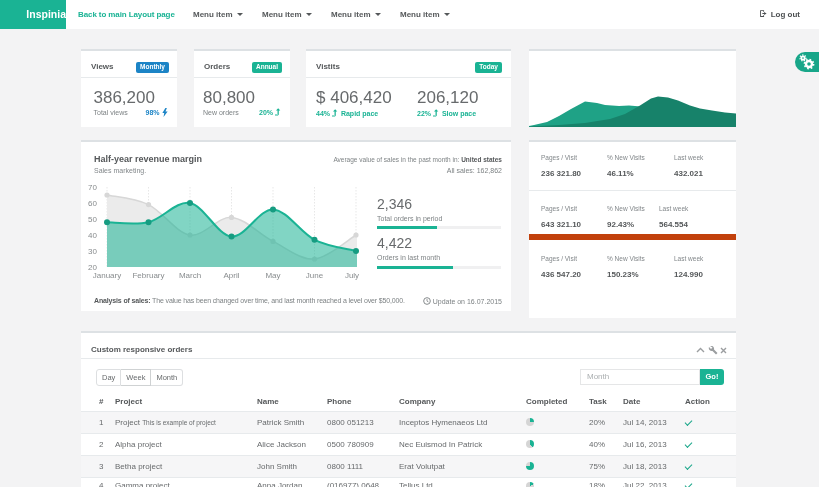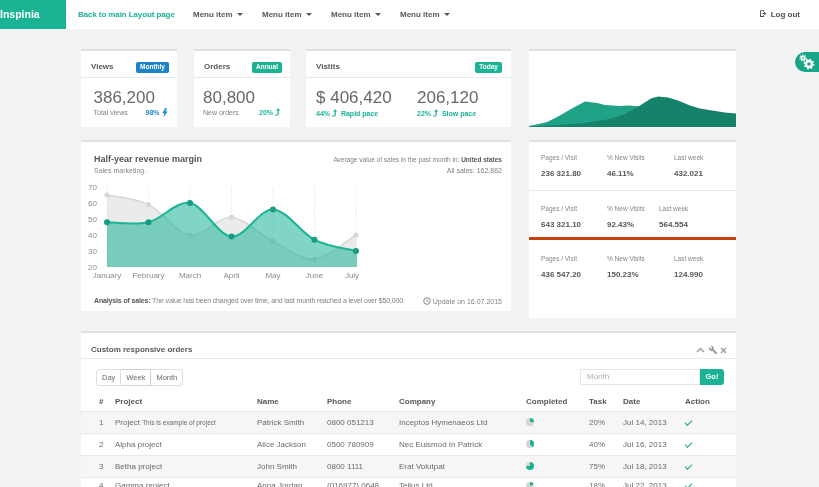--- a/index.html
+++ b/index.html
@@ -34,21 +34,21 @@
 .pie{display:inline-block;width:8px;height:8px;border-radius:50%;vertical-align:-1.5px}
 .chk{display:inline-block;width:7px;height:4px;border-left:1.9px solid #18a689;border-bottom:1.9px solid #18a689;transform:rotate(-45deg);vertical-align:1px}
 svg{display:block}
 .isvg{display:inline-block;vertical-align:-1px}
 </style>
 </head>
 <body>
 
 <div class="abs" style="left:0;top:0;width:819px;height:29px;background:#fff"></div>
 <div class="abs" style="left:0;top:0;width:66px;height:29px;background:#1ab394;color:#fff;
-  font-size:10.5px;font-weight:bold;line-height:29px;text-align:left">Inspinia</div>
+  font-size:10.5px;font-weight:bold;line-height:29px;text-align:right">Inspinia</div>
 <div class="abs" style="left:78px;top:10px;font-size:8px;font-weight:bold;color:#1ab394;letter-spacing:-0.1px">Back to main Layout page</div>
 <div class="nav-item" style="left:193px">Menu item</div>
 <div class="nav-item" style="left:262px">Menu item</div>
 <div class="nav-item" style="left:331px">Menu item</div>
 <div class="nav-item" style="left:400px">Menu item</div>
 <div class="abs" style="right:19px;top:9px;font-size:8px;font-weight:bold;color:#4c4f51">
 <svg width="9" height="9" viewBox="0 0 16 16" class="isvg">
 <path d="M2 2 h7 v3 h-1.6 v-1.4 h-3.8 v8.8 h3.8 v-1.4 h1.6 v3 h-7 z" fill="#4c4f51"></path>
 <path d="M9 5.2 l4.6 2.8 -4.6 2.8 v-1.9 h-3 v-1.8 h3 z" fill="#4c4f51"></path>
 </svg>
@@ -176,20 +176,32 @@
           <text x="148.5" y="277.5">February</text>
         <text x="190" y="277.5">March</text>
           <text x="231.5" y="277.5">April</text>
         <text x="273" y="277.5">May</text>
           <text x="314.5" y="277.5">June</text>
         <text x="352" y="277.5">July</text>
       </g>
     </g>
   </svg>
 
+  <div class="abs" style="left:296px;top:54px;width:124px">
+    <div style="font-size:14px;color:#676a6c">2,346</div>
+    <div style="font-size:7px;color:#7d8284;margin-top:3px">Total orders in period</div>
+    <div style="height:3px;background:#f0f0f1;margin-top:4px">
+        <div style="height:3px;width:48%;background:#1ab394"></div>
+      </div>
+    <div style="font-size:14px;color:#676a6c;margin-top:6px">4,422</div>
+    <div style="font-size:7px;color:#7d8284;margin-top:3px">Orders in last month</div>
+    <div style="height:3px;background:#f0f0f1;margin-top:5px">
+        <div style="height:3px;width:61%;background:#1ab394"></div>
+      </div>
+  </div>
 
   <div class="abs" style="left:13px;top:155px;font-size:7px;letter-spacing:-0.15px;color:#7d8284;white-space:nowrap"><b style="color:#55585a">Analysis of sales:</b> The value has been changed over time, and last month reached a level over $50,000.</div>
   <div class="abs" style="right:9px;top:155px;font-size:7px;color:#7d8284;white-space:nowrap">
     <svg width="8" height="8" viewBox="0 0 12 12" class="isvg">
       <circle cx="6" cy="6" r="5" fill="none" stroke="#7d8284" stroke-width="1.4"></circle>
       <path d="M6 3 v3.2 l2.2 1.2" fill="none" stroke="#7d8284" stroke-width="1.2"></path>
     </svg> Update on 16.07.2015</div>
 </div>
 
 <div class="ibox" style="left:529px;top:140px;width:207px;height:178px">
@@ -200,21 +212,21 @@
       </div>
     <div class="ua-c" style="left:78px">
         <span>% New Visits</span>
         <b>46.11%</b>
       </div>
     <div class="ua-c" style="left:145px">
         <span>Last week</span>
         <b>432.021</b>
       </div>
   </div>
-  <div class="ua-row" style="border-bottom:3px solid #c2410c;height:49px">
+  <div class="ua-row" style="border-bottom:6px solid #c2410c;height:49px">
     <div class="ua-c" style="left:12px;top:14px">
         <span>Pages / Visit</span>
         <b>643 321.10</b>
       </div>
     <div class="ua-c" style="left:78px;top:14px">
         <span>% New Visits</span>
         <b>92.43%</b>
       </div>
     <div class="ua-c" style="left:130px;top:14px">
         <span>Last week</span>

